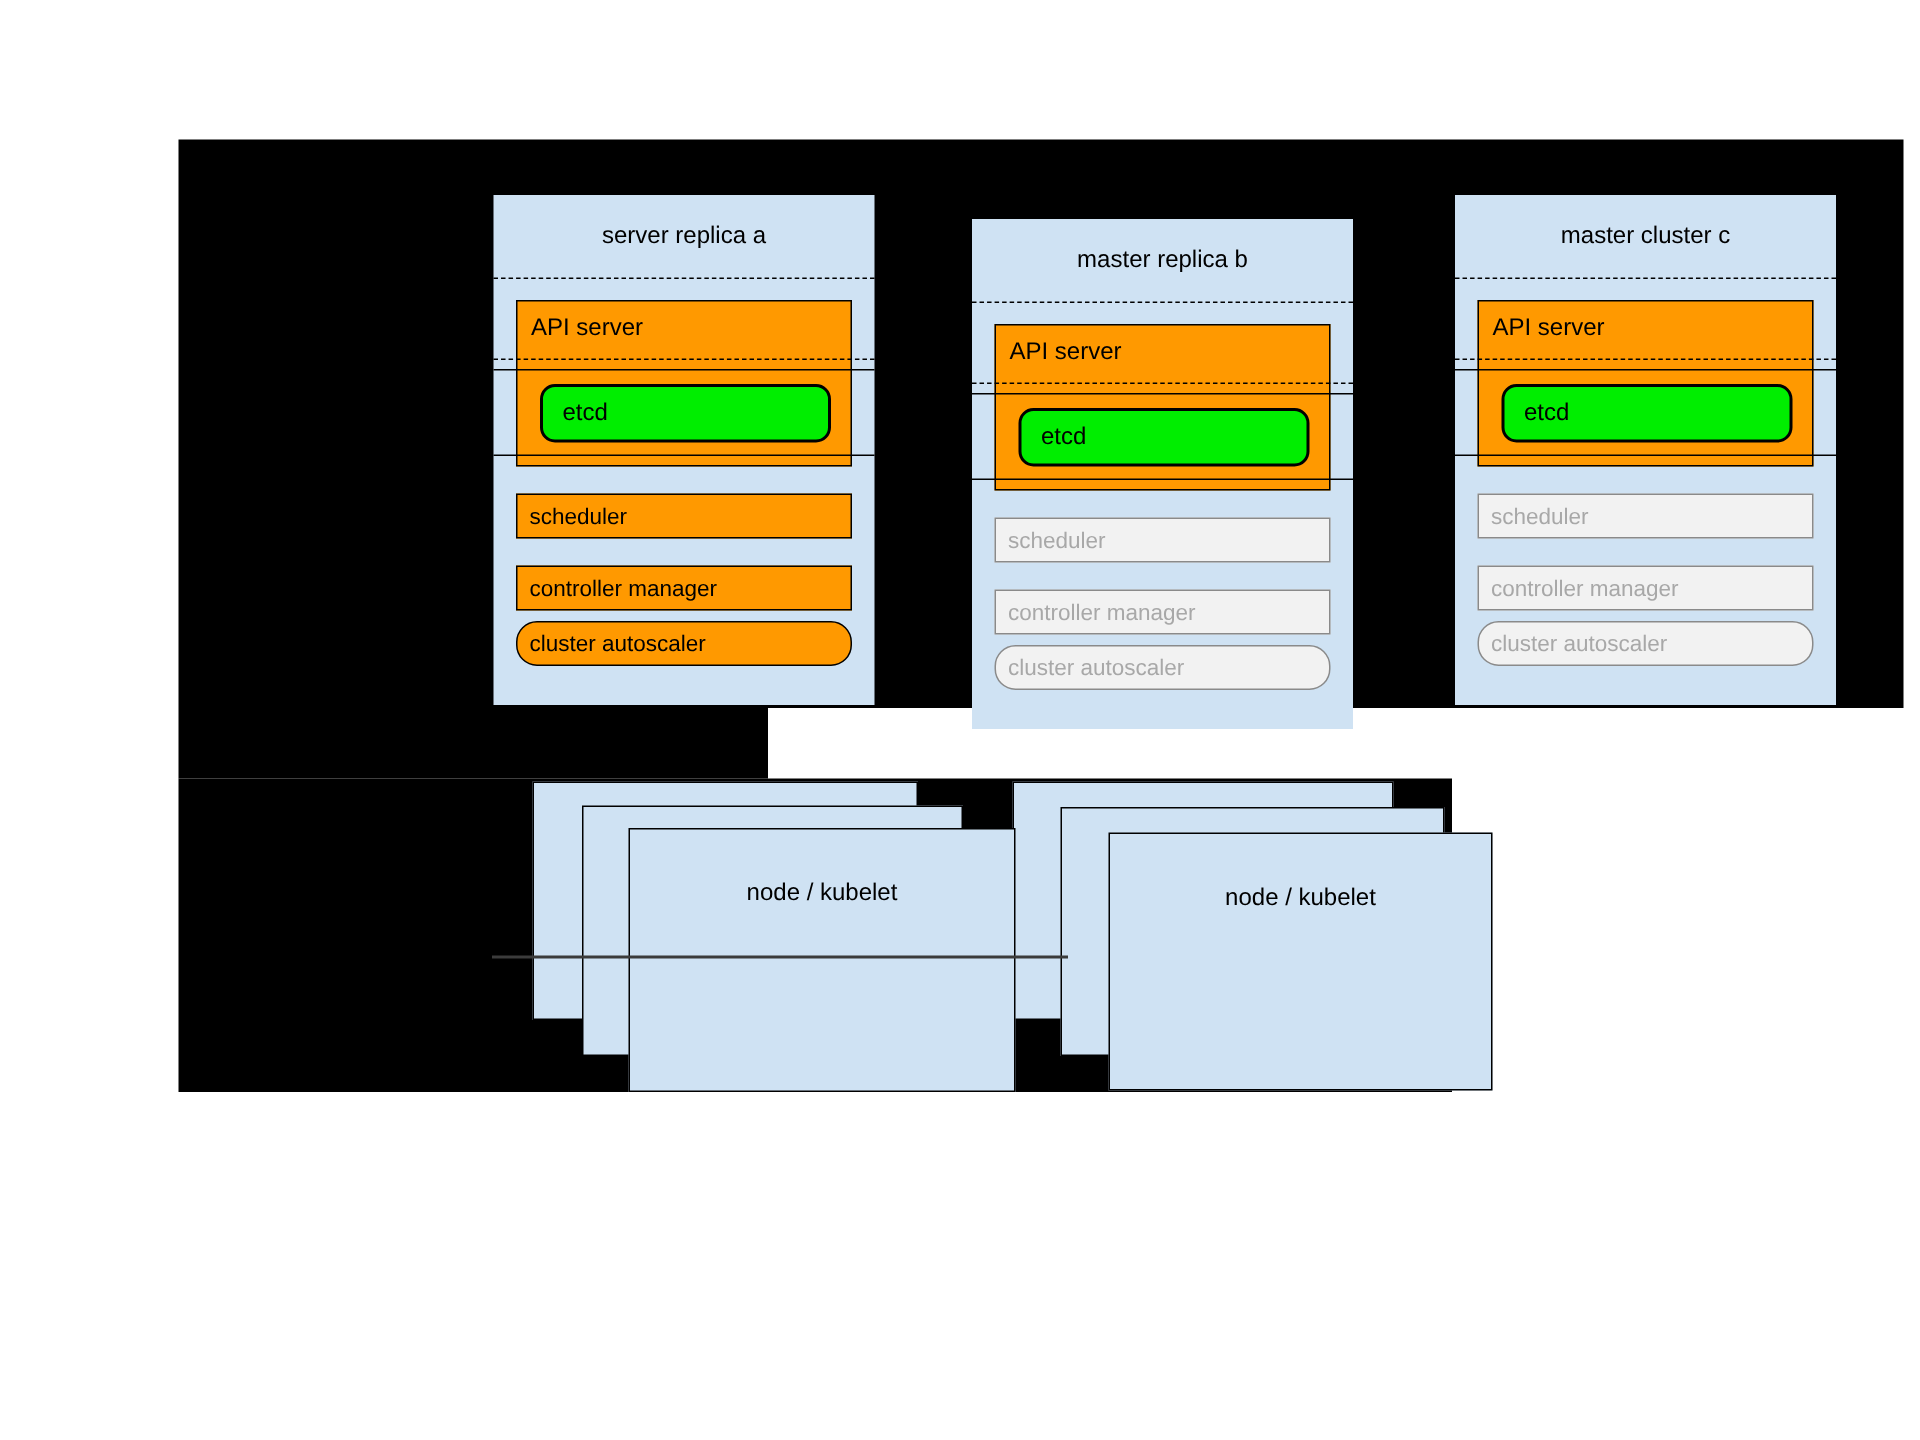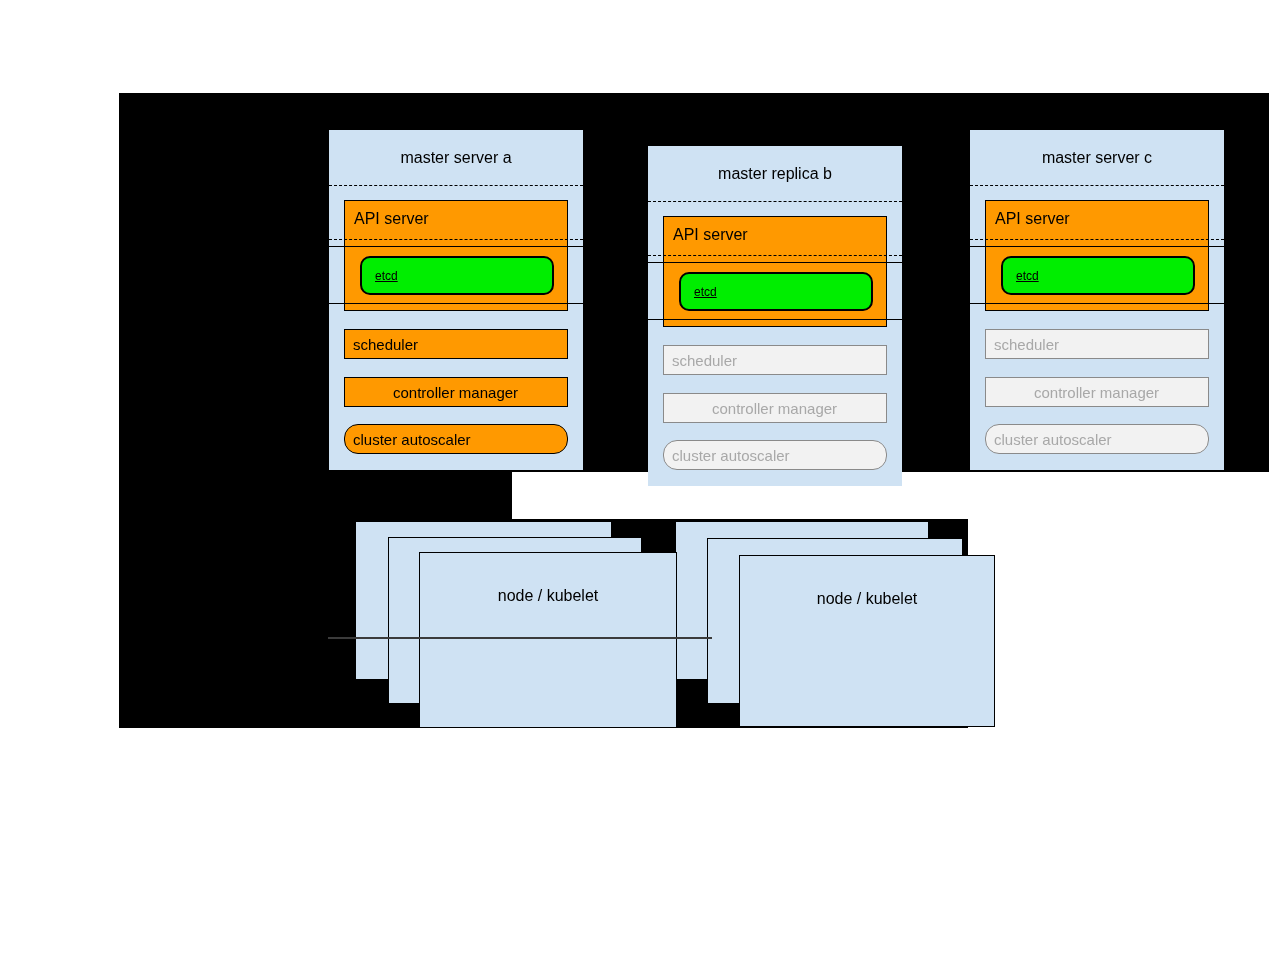--- a/index.html
+++ b/index.html
@@ -28,27 +28,27 @@
   .line-1 { top: 55px; }  .line-2 { top: 109px; }
   .line-3 { top: 116px; } .line-4 { top: 173px; }
 
   .api-box { position: absolute; left: 15px; top: 70px; width: 224px; height: 111px;
     background: #ff9900; border: 1px solid #000; z-index: 3; }
   .api-label { position: absolute; left: 9px; top: 9px; font-size: 16px; }
 
   .etcd-box { position: absolute; left: 15px; top: 55px; width: 194px; height: 39px;
     background: #00ee00; border: 2px solid #000; border-radius: 10px;
     display: flex; align-items: center; z-index: 6; }
-  .etcd-label { margin-left: 13px; font-size: 12px; text-decoration: underline; }
+  .etcd-label { margin-left: 13px; font-size: 16px; }
 
   .comp { position: absolute; left: 15px; width: 224px; height: 30px;
     background: #ff9900; border: 1px solid #000;
     display: flex; align-items: center; font-size: 15px; z-index: 3; }
   .comp-label { margin-left: 8px; text-align: right; }
-  .comp-1 { top: 199px; } .comp-2 { top: 247px; padding-left: 40px; } .comp-3 { top: 294px; border-radius: 14px; }
+  .comp-1 { top: 199px; } .comp-2 { top: 247px; } .comp-3 { top: 284px; border-radius: 14px; }
 
   .master.standby .comp { background: #f2f2f2; border: 1px solid #8a8a8a;
     color: #a8a8a8; }
 
   
   .node-box { position: absolute; background: #cfe2f3; border: 1px solid #000; margin-left: 27px; }
   #n1-back  { left: 328px; top: 521px; width: 257px; height: 159px; z-index: 3; }
   #n1-mid   { left: 361px; top: 537px; width: 254px; height: 167px; z-index: 4; }
   #n1-front { left: 392px; top: 552px; width: 258px; height: 176px; z-index: 5; }
   #n2-back  { left: 648px; top: 521px; width: 254px; height: 159px; z-index: 3; }
@@ -64,21 +64,21 @@
 </head>
 <body>
 
 <div id="stage">
 
   <div id="bg-top" class="bg-black"></div>
   <div id="bg-mid" class="bg-black"></div>
   <div id="bg-bottom" class="bg-black"></div>
 
   <div id="master-a" class="master leader">
-    <div class="master-title">master server a</div>
+    <div class="master-title">server replica a</div>
     <div class="hline dashed line-1"></div>
     <div class="api-box">
       <div class="api-label">API server</div>
       <div class="etcd-box">
         <span class="etcd-label">etcd</span>
       </div>
     </div>
     <div class="hline dashed line-2"></div>
     <div class="hline solid line-3"></div>
     <div class="hline solid line-4"></div>
@@ -110,21 +110,21 @@
     </div>
     <div class="comp comp-2">
       <span class="comp-label">controller manager</span>
     </div>
     <div class="comp comp-3">
       <span class="comp-label">cluster autoscaler</span>
     </div>
   </div>
 
   <div id="master-c" class="master standby">
-    <div class="master-title">master server c</div>
+    <div class="master-title">master cluster c</div>
     <div class="hline dashed line-1"></div>
     <div class="api-box">
       <div class="api-label">API server</div>
       <div class="etcd-box">
         <span class="etcd-label">etcd</span>
       </div>
     </div>
     <div class="hline dashed line-2"></div>
     <div class="hline solid line-3"></div>
     <div class="hline solid line-4"></div>

